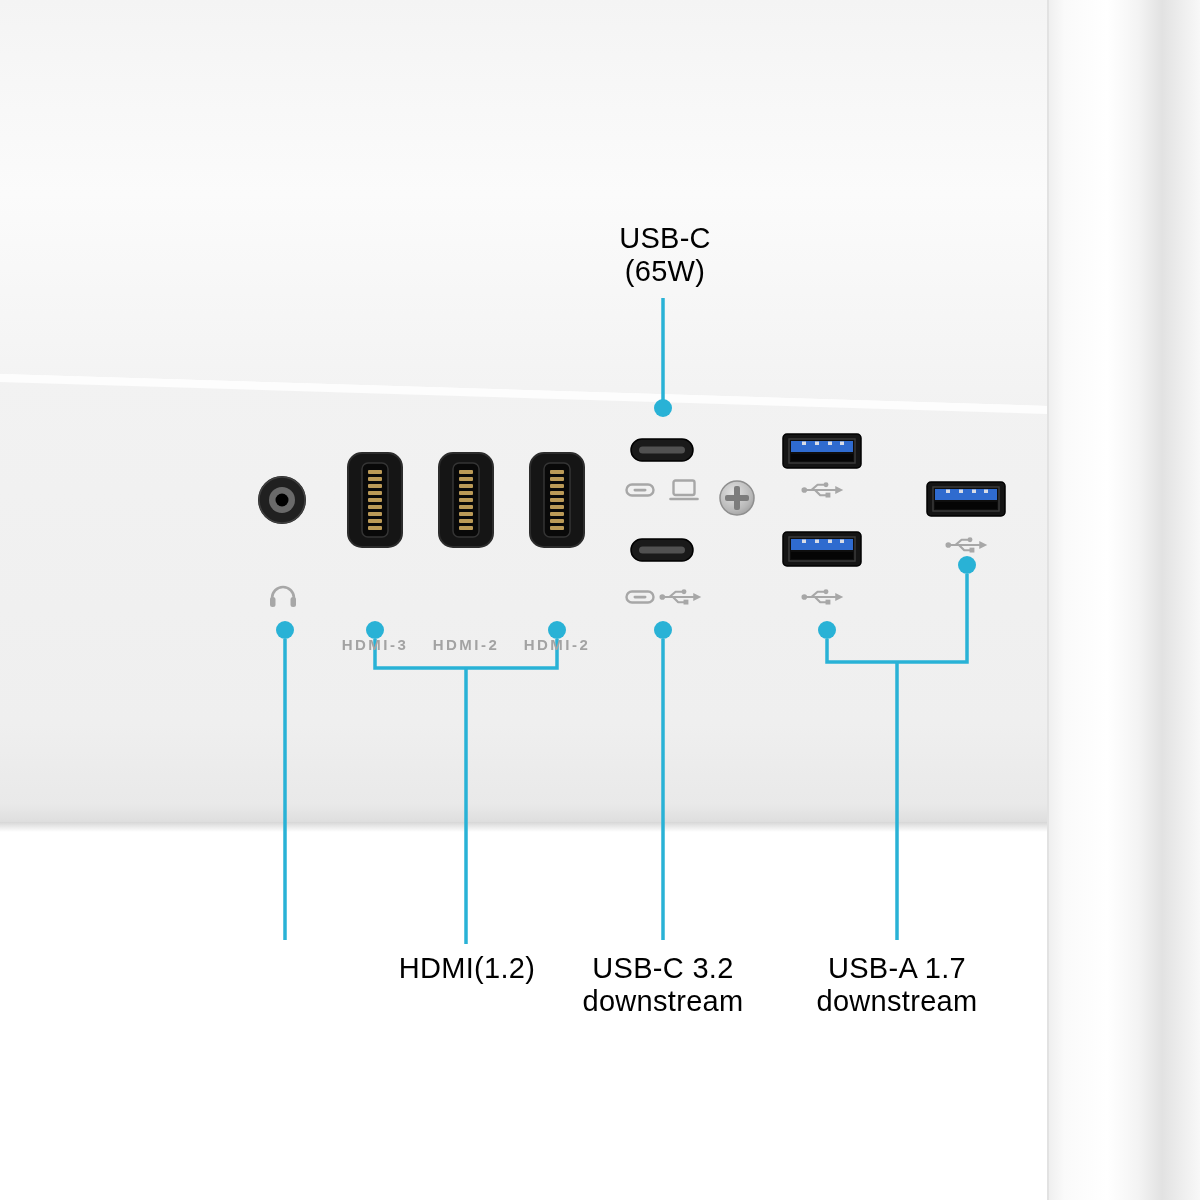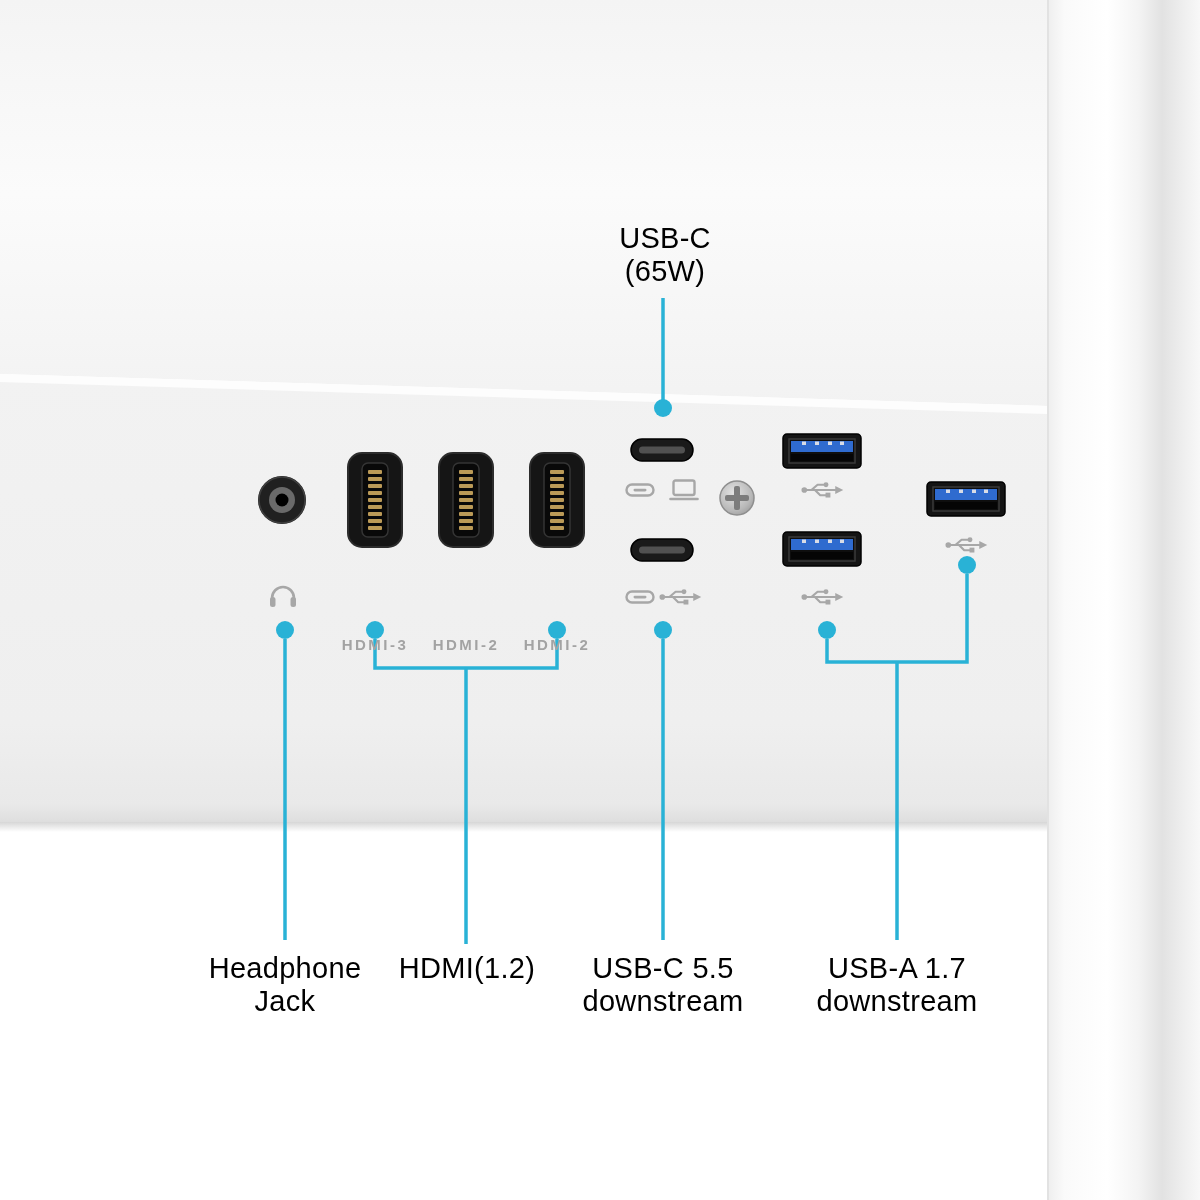--- a/index.html
+++ b/index.html
@@ -185,31 +185,27 @@
 
   <div class="etch" style="left:375px;top:589px">HDMI-3</div>
   <div class="etch" style="left:466px;top:589px">HDMI-2</div>
   <div class="etch" style="left:557px;top:589px">HDMI-2</div>
 
   <div class="callout-label" style="left:665px;top:222px">
     <div>USB-C</div>
     <div>(65W)</div>
   </div>
 
-  <div class="callout-label" style="left:285px;top:952px">
-    <div>Headphone</div>
-    <div>Jack</div>
-  </div>
 
   <div class="callout-label" style="left:467px;top:952px">
     <div>HDMI(1.2)</div>
   </div>
 
   <div class="callout-label" style="left:663px;top:952px">
-    <div>USB-C 5.5</div>
+    <div>USB-C 3.2</div>
     <div>downstream</div>
   </div>
 
   <div class="callout-label" style="left:897px;top:952px">
     <div>USB-A 1.7</div>
     <div>downstream</div>
   </div>
 
 </div>
 

